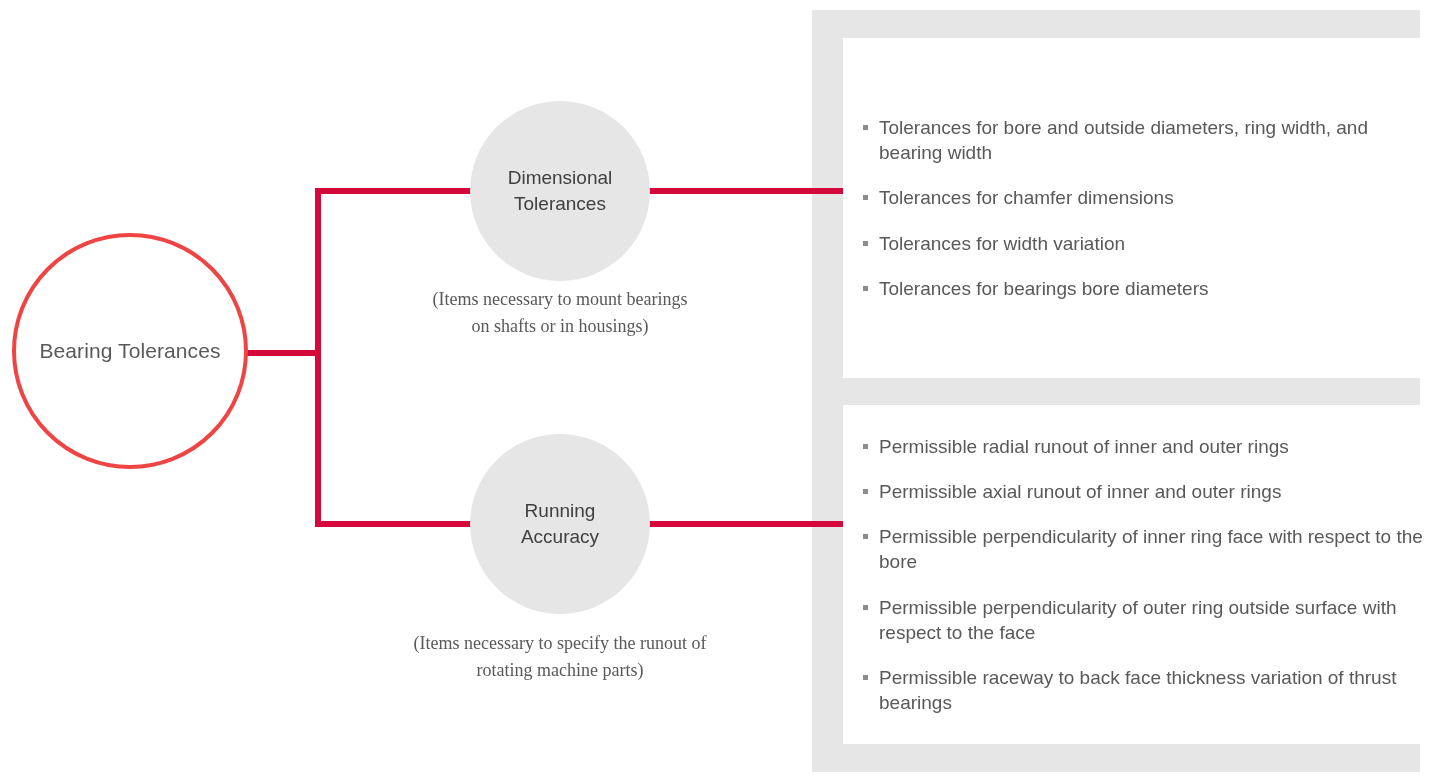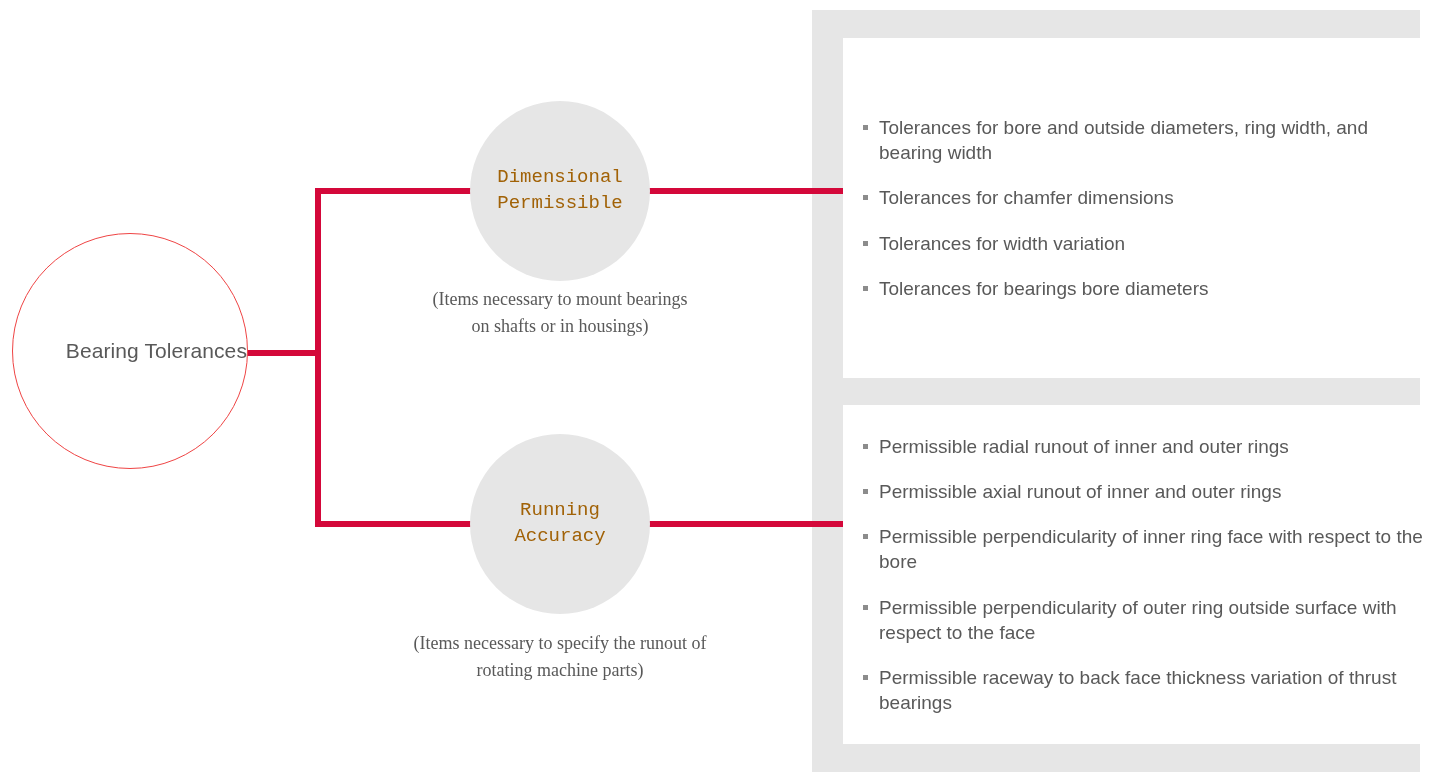--- a/index.html
+++ b/index.html
@@ -20,25 +20,25 @@
   }
 
   
   .root-circle {
     position: absolute;
     left: 12px;
     top: 233px;
     width: 236px;
     height: 236px;
     border-radius: 50%;
-    border: 1px solid #ef4444;
+    border: 4px solid #ef4444;
     box-sizing: border-box;
     display: flex;
     align-items: center;
-    justify-content: flex-end;
+    justify-content: center;
     background: #ffffff;
     z-index: 3;
   }
   .root-circle .label {
     font-size: 21px;
     color: #595959;
     letter-spacing: 0.1px;
     white-space: nowrap;
   }
 
@@ -64,22 +64,21 @@
     background: #E6E6E6;
     display: flex;
     align-items: center;
     justify-content: center;
     text-align: center;
     z-index: 2;
   }
   .node .label {
     font-size: 19px;
     line-height: 1.35;
-    color: #a16207;
-    font-family: Liberation Mono, monospace;
+    color: #404040;
   }
   .node-dimensional { left: 470px; top: 101px; }
   .node-running     { left: 470px; top: 434px; }
 
   .node-caption {
     position: absolute;
     text-align: center;
     font-size: 18px;
     line-height: 1.5;
     color: #595959;
@@ -154,21 +153,21 @@
   <div class="conn conn-top-right"></div>
   <div class="conn conn-bottom-right"></div>
 
   <div class="root-circle">
     <span class="label">Bearing Tolerances</span>
   </div>
 
   <div class="node node-dimensional">
     <span class="label">
       <span>Dimensional</span><br>
-      <span>Permissible</span>
+      <span>Tolerances</span>
     </span>
   </div>
   <div class="node-caption caption-dimensional">
     <span>(Items necessary to mount bearings</span><br>
     <span>on shafts or in housings)</span>
   </div>
 
   <div class="node node-running">
     <span class="label">
       <span>Running</span><br>

